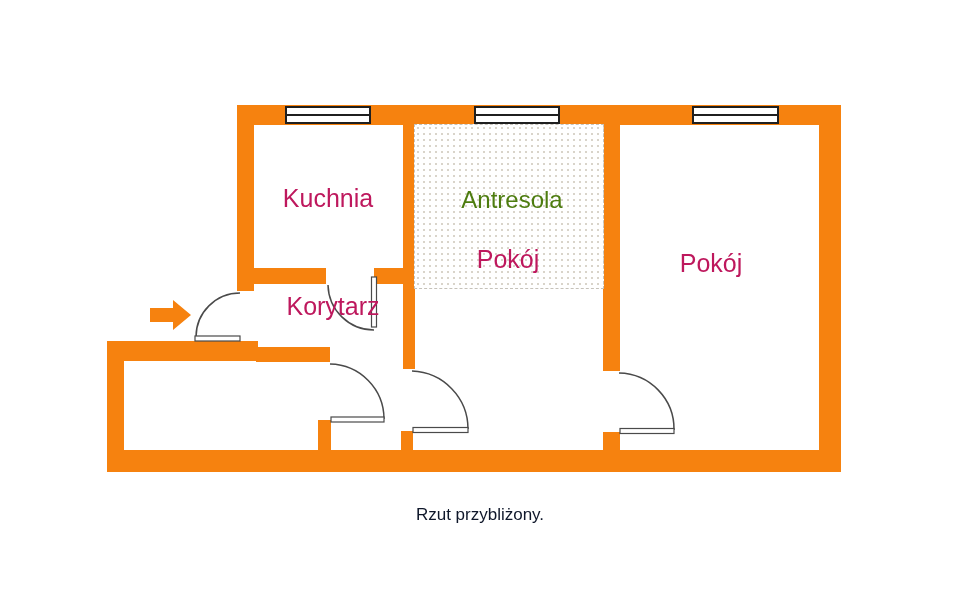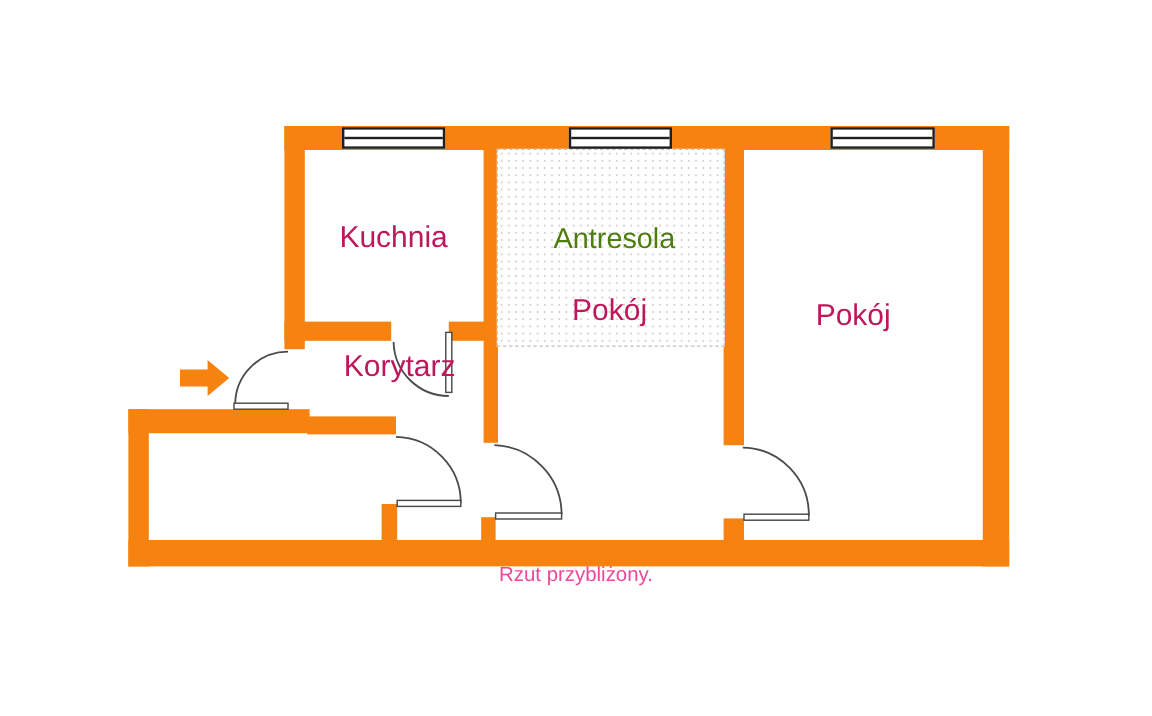--- a/index.html
+++ b/index.html
@@ -20,22 +20,22 @@
     background-image:radial-gradient(#d9d4ca 1px, transparent 1.2px);
     background-size:6px 6px;background-color:#ffffff;
   }
   svg.doors{position:absolute;left:0;top:0;}
   .room-label{
     position:absolute;transform:translate(-50%,-50%);
     font-size:25px;color:#be185d;white-space:nowrap;letter-spacing:0px;
   }
   .room-label.muted{color:#4d7c0f;font-size:24px;}
   .caption{
-    position:absolute;left:0;right:0;top:468px;text-align:center;
-    font-size:17px;line-height:22px;color:#ec4899;
+    position:absolute;left:0;right:0;top:504px;text-align:center;
+    font-size:17px;line-height:22px;color:#0f172a;
   }
 </style>
 </head>
 <body>
 
 <div class="stage">
 
   <div class="wall" style="left:237px;top:105px;width:604px;height:20px;"></div>
   <div class="wall" style="left:819px;top:105px;width:22px;height:367px;"></div>
   <div class="wall" style="left:107px;top:450px;width:734px;height:22px;"></div>

